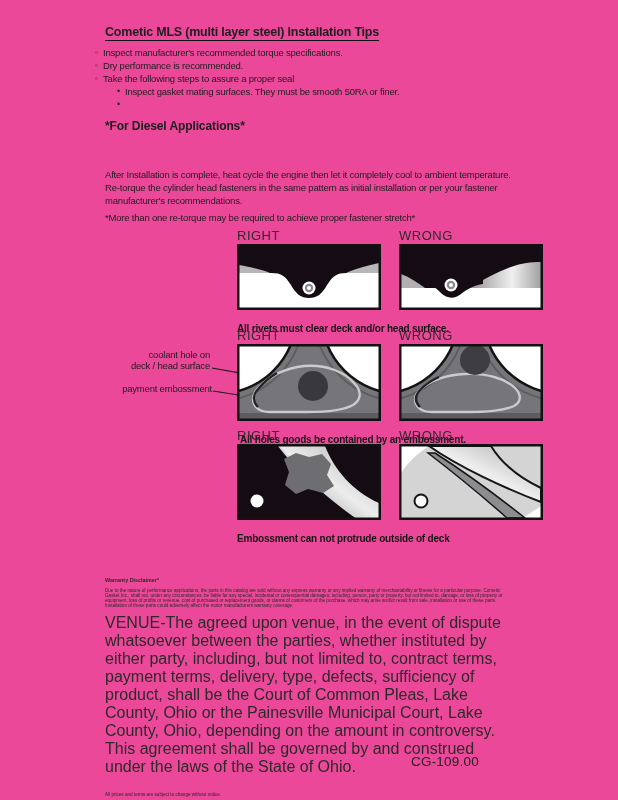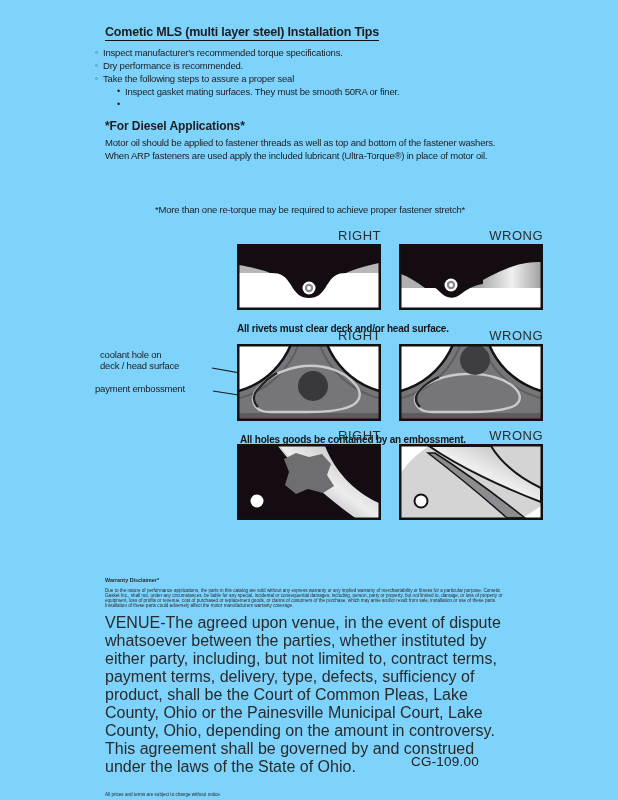--- a/index.html
+++ b/index.html
@@ -1,38 +1,38 @@
 <!DOCTYPE html>
 <html><head>
 <meta charset="utf-8">
 <style>
   html,body { margin:0; padding:0; background:#ffffff; }
   .page {
-    position:relative; width:618px; height:800px; background:#7dd3fc;
+    position:relative; width:618px; height:800px; background:#ec4899;
     font-family:"Liberation Sans", sans-serif; color:#1d1d1f; overflow:hidden;
   }
   .abs { position:absolute; }
 
   .doc-title { left:105px; top:25px; font-size:12.5px; font-weight:bold; letter-spacing:-0.2px; }
   .doc-title .u { display:inline-block; border-bottom:1.8px solid #111; padding-bottom:1px; }
 
   .bullets { left:95px; top:46px; width:440px; font-size:9.5px; letter-spacing:-0.2px; line-height:13px; }
   .b-row { display:flex; }
   .b-row .bm { width:8px; font-size:8px; line-height:13px; }
   .b-row.sub { padding-left:22px; }
   .b-row.sub .bm { width:8px; font-size:9px; }
 
   .diesel-head { left:105px; top:119px; font-size:12px; font-weight:bold; letter-spacing:-0.1px; }
   .para { left:105px; width:410px; font-size:9.5px; letter-spacing:-0.2px; line-height:13px; }
 
-  .dlabel { width:144px; text-align:right; font-size:13px; letter-spacing:0.5px; color:#2b2b2b; }
+  .dlabel { width:144px; text-align:left; font-size:13px; letter-spacing:0.5px; color:#2b2b2b; }
   .panel  { display:block; }
   .dcaption { font-size:10px; font-weight:bold; letter-spacing:-0.2px; line-height:12px; color:#161616;margin-top:11px; }
 
-  .ann { position:absolute; font-size:9.5px; letter-spacing:-0.2px; line-height:11px; text-align:left; color:#1d1d1f; }
+  .ann { position:absolute; font-size:9.5px; letter-spacing:-0.2px; line-height:11px; text-align:right; color:#1d1d1f; }
 
   .fineprint { left:105px; top:577px; width:408px; color:#2a2a2a; }
   .fp-head { font-size:5.4px; font-weight:bold; margin:0 0 5px 0; }
   .fp { font-size:4.6px; line-height:5.1px; margin:0 0 5.5px 0; }
 
   .footer-code { left:411px; top:754px; font-size:13.5px; color:#222; letter-spacing:0.2px; }
 </style>
 </head>
 <body>
 
@@ -58,22 +58,22 @@
     <div class="b-row sub">
         <span class="bm">•</span>
         <span>Inspect gasket mating surfaces.  They must be smooth 50RA or finer.</span>
       </div>
     <div class="b-row sub">
         <span class="bm">•</span>
       </div>
   </div>
 
   <div class="abs diesel-head">*For Diesel Applications*</div>
-  <div class="abs para" style="top:136px;">Motor oil should be applied to fastener threads as well as top and bottom of the fastener washers. When ARP fasteners are used apply the included lubricant (Ultra-Torque®) in place of motor oil.</div>
-  <div class="abs para" style="top:203px;text-align:center;">*More than one re-torque may be required to achieve proper fastener stretch*</div>
+  <div class="abs para" style="top:168px;">After Installation is complete, heat cycle the engine then let it completely cool to ambient temperature. Re-torque the cylinder head fasteners in the same pattern as initial installation or per your fastener manufacturer's recommendations.</div>
+  <div class="abs para" style="top:211px;">*More than one re-torque may be required to achieve proper fastener stretch*</div>
 
   <div class="abs dlabel" style="left:237px;top:228px;">RIGHT</div>
   <div class="abs dlabel" style="left:399px;top:228px;">WRONG</div>
 
   <svg class="abs panel" style="left:237px;top:244px;" width="144" height="66" viewBox="0 0 144 66">
     <rect x="0" y="0" width="144" height="66" fill="#140c12"></rect>
     <path d="M2,21 C14,23 25,26 33,29 L2,29 Z" fill="#b7b7b7"></path>
     <path d="M142,19 C127,22 116,26 109,29 L142,29 Z" fill="#b7b7b7"></path>
     <path d="M2,29 L34,29 C45,29 48,32 54,41 C59,50 64,54 72,54 C80,54 85,50 90,41 C96,32 99,29 110,29 L142,29 L142,64 L2,64 Z" fill="#ffffff"></path>
     <circle cx="72" cy="44" r="6.5" fill="#ffffff"></circle>
@@ -175,20 +175,21 @@
     <rect x="0" y="0" width="144" height="76" fill="#d4d4d4"></rect>
     <path d="M2,2 L30,2 C19,9 9,18 2,29 Z" fill="#ffffff"></path>
     <path d="M142,62 L142,74 L124,74 Z" fill="#ffffff"></path>
     <path d="M36,9 C64,27 97,51 126,74 L108,74 C82,51 55,29 29,9 Z" fill="#8d8d91" stroke="#151515" stroke-width="1.5"></path>
     <path d="M30,2 L92,2 C103,20 121,34 142,44 L142,58 C105,44 60,23 30,2 Z" fill="url(#g3w)" stroke="#151515" stroke-width="2"></path>
     <circle cx="22" cy="57" r="6.5" fill="#ffffff" stroke="#151515" stroke-width="2"></circle>
     <rect x="1.25" y="1.25" width="141.5" height="73.5" fill="none" stroke="#111111" stroke-width="2.5"></rect>
   </svg>
 
   <div class="abs dcaption" style="left:237px;top:522px;width:240px;">
+    <div>Embossment can not protrude outside of deck</div>
   </div>
 
   <div class="abs fineprint">
     <p class="fp-head">Warranty Disclaimer*</p>
     <p class="fp">Due to the nature of performance applications, the parts in this catalog are sold without any express warranty or any implied warranty of merchantability or fitness for a particular purpose.  Cometic Gasket Inc., shall not, under any circumstances, be liable for any special, incidental or consequential damages, including, person, party or property, but not limited to, damage, or loss of property or equipment, loss of profits or revenue, cost of purchased or replacement goods, or claims of customers of the purchase, which may arise and/or result from sale, installation or use of these parts.  Installation of these parts could adversely affect the motor manufacturers warranty coverage.</p>
     <p class="fp">
       </p>
       <div>VENUE-The agreed upon venue, in the event of dispute whatsoever between the parties, whether instituted by either party, including, but not limited to, contract terms, payment terms, delivery, type, defects, sufficiency of product, shall be the Court of Common Pleas, Lake County, Ohio or the Painesville Municipal Court, Lake County, Ohio, depending on the amount in controversy.</div>
       <div>This agreement shall be governed by and construed under the laws of the State of Ohio.</div>
     <p></p>

